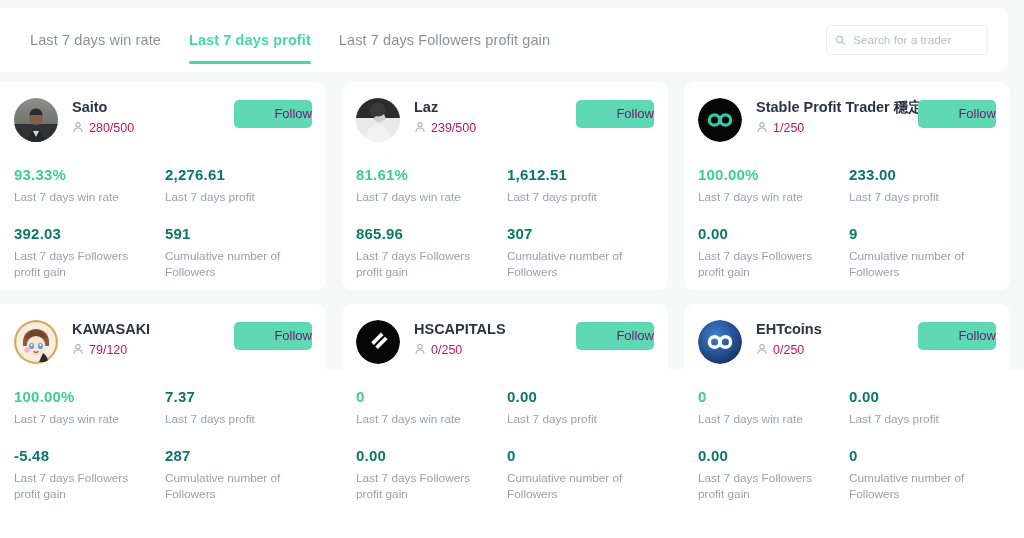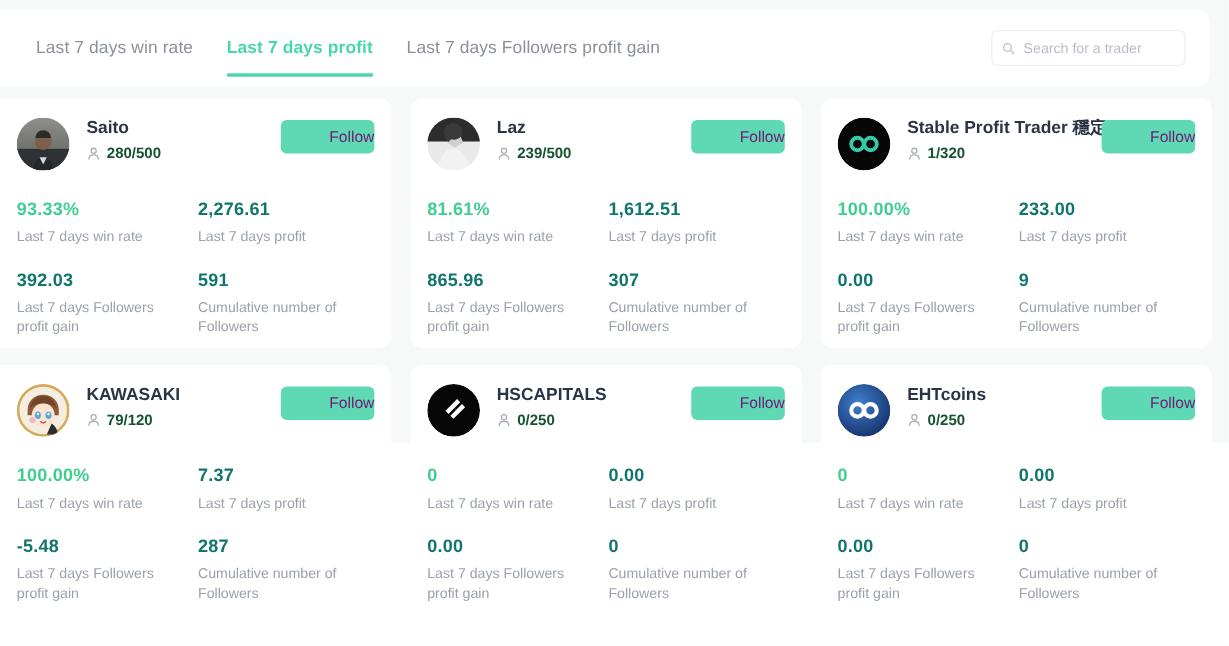--- a/index.html
+++ b/index.html
@@ -103,26 +103,25 @@
     font-size: 14.5px;
     font-weight: bold;
     color: #2b3445;
     white-space: nowrap;
     overflow: hidden;
     text-overflow: ellipsis;
     max-width: 190px;
     line-height: 17px;
   }
   .followers-line {
-    display: flex; align-items: center;
+    display: flex; 
     gap: 5px;
     margin-top: 5px;
     font-size: 12.5px;
-    color: #14532d;
-    font-weight: bold;
+    color: #be185d;
   }
   .person-ico { width: 12px; height: 12px; display: block; flex: 0 0 auto; }
 
   .follow-btn {
     position: absolute;
     right: 14px; top: 18px;
     width: 78px; height: 28px;
     background: #5fd9b4;
     color: #701a75;
     border: 0;
@@ -296,21 +295,21 @@
               </g>
             </svg>
           </div>
           <div class="who">
             <div class="trader-name">Stable Profit Trader 穩定...</div>
             <div class="followers-line">
               <svg class="person-ico" viewBox="0 0 14 14">
                 <circle cx="7" cy="4.3" r="2.5" fill="none" stroke="#a9b0b9" stroke-width="1.25"></circle>
                 <path d="M2.4 12.3c0-2.6 2.1-4.1 4.6-4.1s4.6 1.5 4.6 4.1" fill="none" stroke="#a9b0b9" stroke-width="1.25" stroke-linecap="round"></path>
               </svg>
-              <span>1/320</span>
+              <span>1/250</span>
             </div>
           </div>
         </div>
         <button class="follow-btn">Follow</button>
         <div class="stats">
           <div class="stat">
             <div class="val green">100.00%</div>
             <div class="lbl">Last 7 days win rate</div>
           </div>
           <div class="stat">

